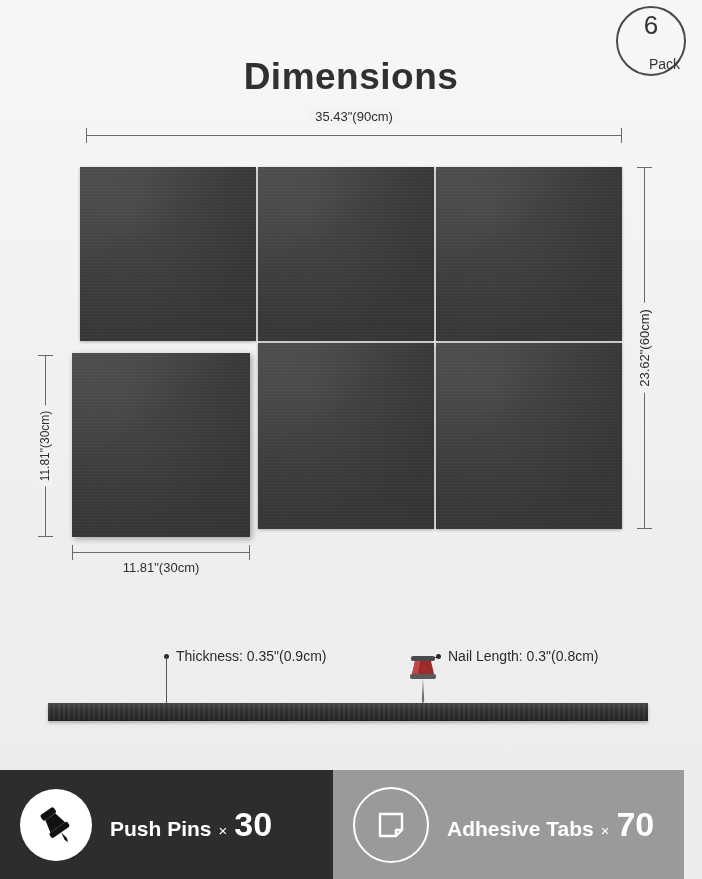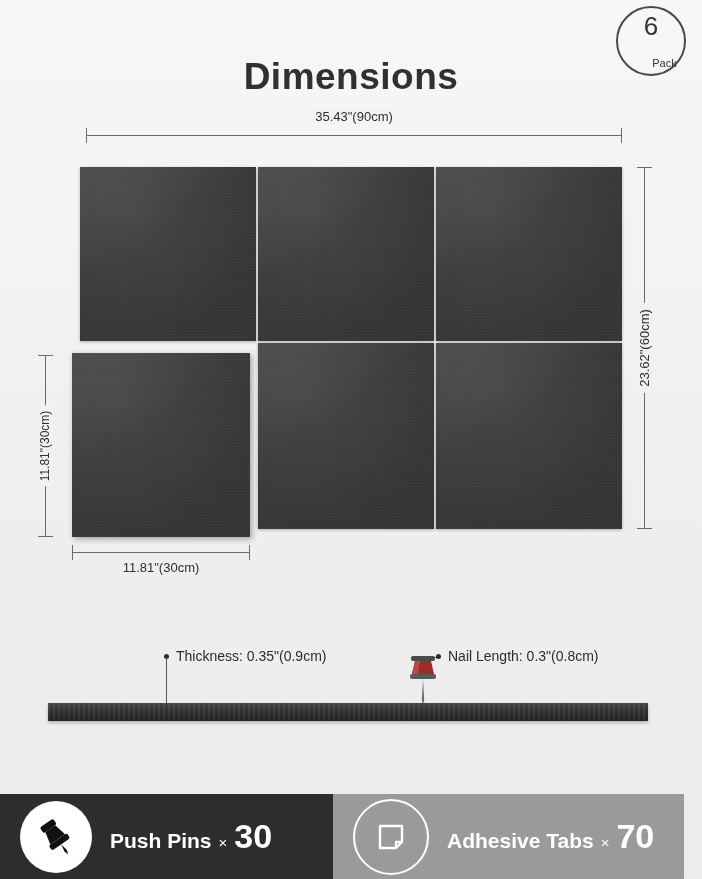--- a/index.html
+++ b/index.html
@@ -50,21 +50,21 @@
     align-items: center;
     justify-content: center;
     line-height: 1;
   }
   .pack-badge .num {
     font-size: 26px;
     font-weight: normal;
     color: #333;
   }
   .pack-badge .word {
-    font-size: 11px;
+    font-size: 14px;
     margin-top: 19px;
     color: #333;
     padding-left: 27px;
   }
 
   
   .dim-top {
     position: absolute;
     left: 86px;
     top: 128px;
@@ -313,21 +313,21 @@
     left: 402px;
     top: 650px;
     width: 42px;
     height: 74px;
   }
 
   
   .banner {
     position: absolute;
     bottom: 0;
-    height: 85px;
+    height: 109px;
     display: flex;
     align-items: center;
   }
   .banner-left {
     left: 0;
     width: 351px;
     background: #2d2d2d;
   }
   .banner-right {
     left: 333px;

